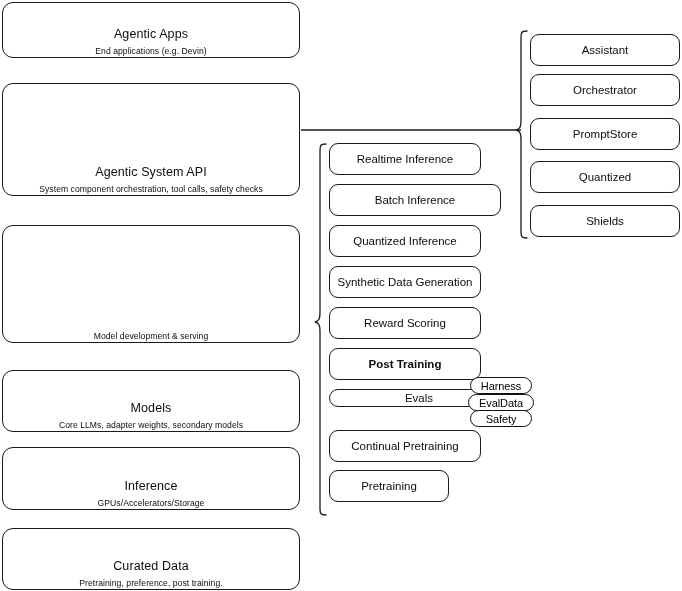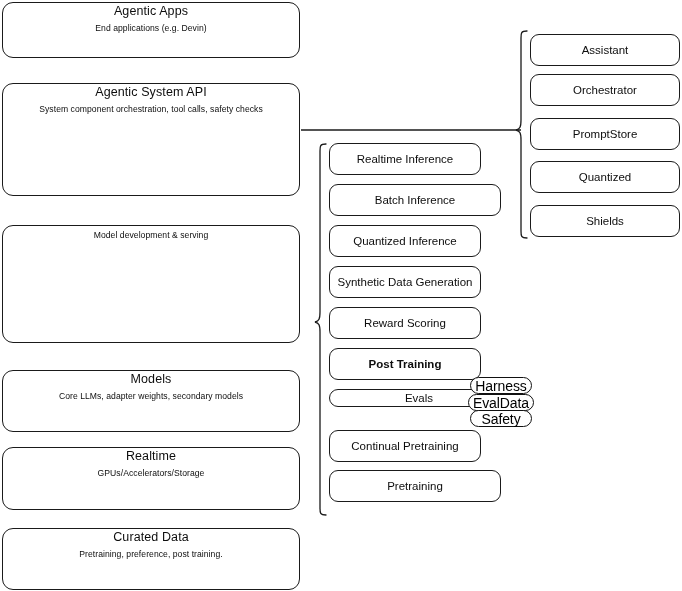--- a/index.html
+++ b/index.html
@@ -23,21 +23,21 @@
   }
   .box {
     position: absolute;
     box-sizing: border-box;
     border: 1.3px solid #1a1a1a;
     border-radius: 11px;
     background: #ffffff;
     display: flex;
     flex-direction: column;
     align-items: center;
-    justify-content: flex-start;
+    justify-content: flex-end;
     text-align: center;
   }
   .box .title {
     font-size: 12.5px;
     line-height: 16px;
     color: #0d0d0d;
     letter-spacing: 0.1px;
   }
   .box .subtitle {
     font-size: 8.6px;
@@ -60,21 +60,21 @@
   }
   .pill {
     position: absolute;
     box-sizing: border-box;
     border: 1.4px solid #111111;
     border-radius: 999px;
     background: #ffffff;
     display: flex;
     align-items: center;
     justify-content: center;
-    font-size: 14px;
+    font-size: 11px;
     color: #000000;
     letter-spacing: -0.1px;
   }
   svg.overlay {
     position: absolute;
     left: 0; top: 0;
     width: 682px;
     height: 591px;
     pointer-events: none;
   }
@@ -97,21 +97,21 @@
   <div class="box" style="left:2px; top:225px; width:298px; height:118px;">
     <div class="subtitle">Model development &amp; serving</div>
   </div>
 
   <div class="box" style="left:2px; top:370px; width:298px; height:62px;">
     <div class="title">Models</div>
     <div class="subtitle">Core LLMs, adapter weights, secondary models</div>
   </div>
 
   <div class="box" style="left:2px; top:447px; width:298px; height:63px;">
-    <div class="title">Realtime</div>
+    <div class="title">Inference</div>
     <div class="subtitle">GPUs/Accelerators/Storage</div>
   </div>
 
   <div class="box" style="left:2px; top:528px; width:298px; height:62px;">
     <div class="title">Curated Data</div>
     <div class="subtitle">Pretraining, preference, post training.</div>
   </div>
 
   <svg class="overlay" viewBox="0 0 682 591">
 
@@ -151,21 +151,21 @@
   </div>
   <div class="capsule" style="left:329px; top:348px; width:152px; height:32px;font-weight:bold;">
     <span>Post Training</span>
   </div>
   <div class="capsule" style="left:329px; top:389px; width:152px; height:18px;padding-left:28px;">
     <span>Evals</span>
   </div>
   <div class="capsule" style="left:329px; top:430px; width:152px; height:32px;">
     <span>Continual Pretraining</span>
   </div>
-  <div class="capsule" style="left:329px; top:470px; width:172px; height:32px;">
+  <div class="capsule" style="left:329px; top:470px; width:120px; height:32px;">
     <span>Pretraining</span>
   </div>
 
   <div class="pill" style="left:470px; top:377px; width:62px; height:17px;">
     <span>Harness</span>
   </div>
   <div class="pill" style="left:468px; top:394px; width:66px; height:17px;">
     <span>EvalData</span>
   </div>
   <div class="pill" style="left:470px; top:410px; width:62px; height:17px;">

